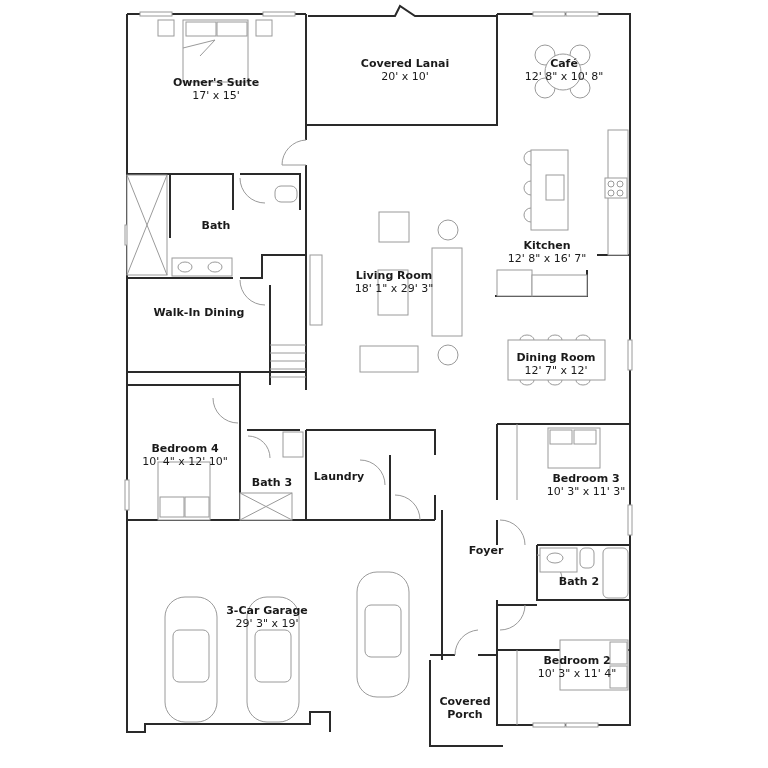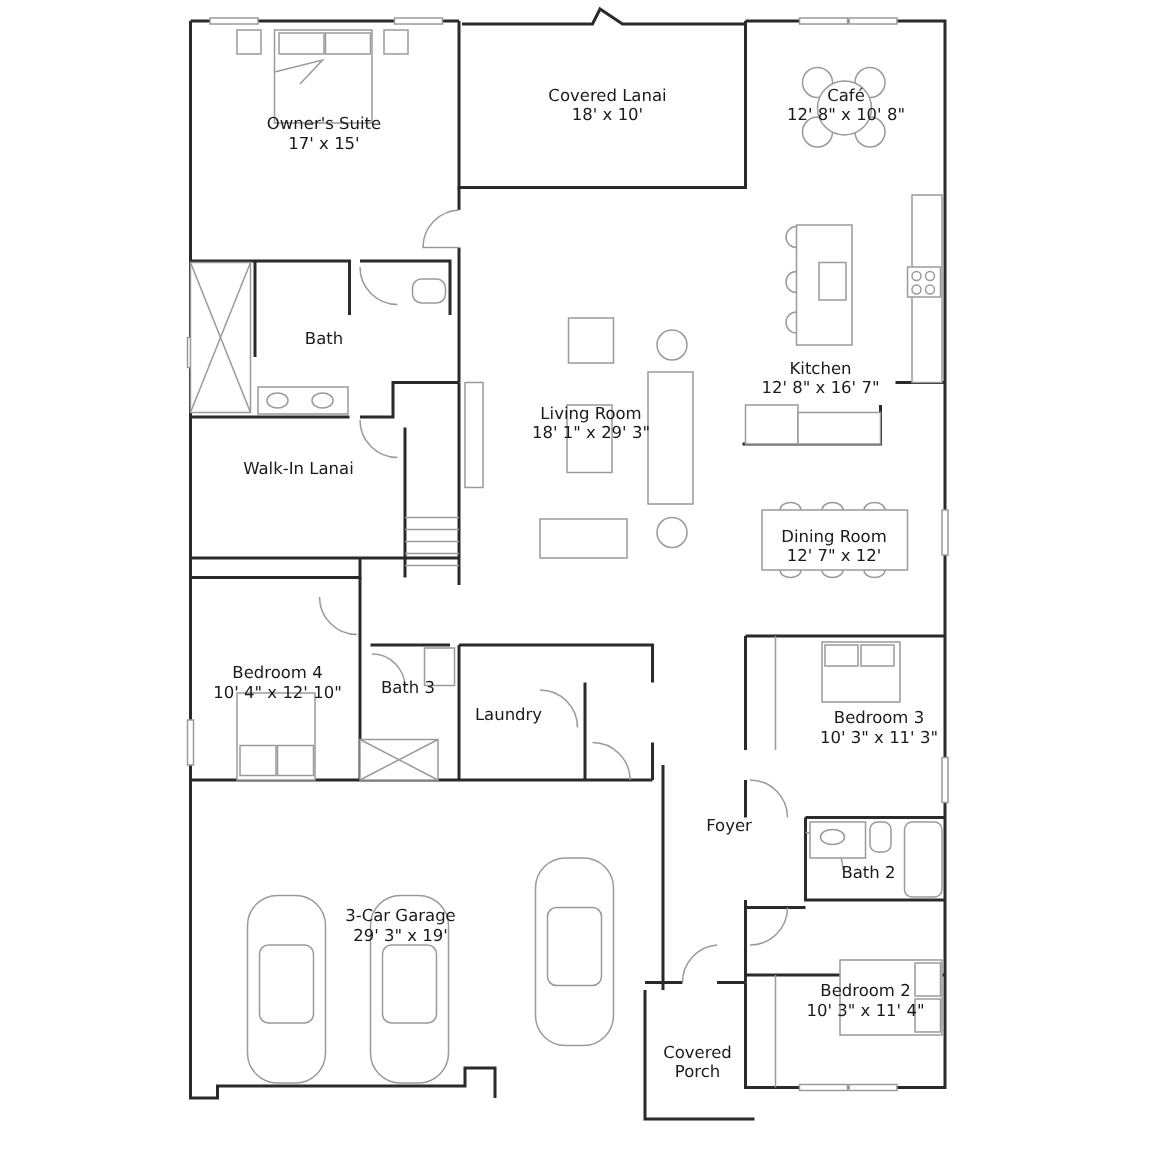--- a/index.html
+++ b/index.html
@@ -2,21 +2,21 @@
 <html><head>
 <meta charset="utf-8">
 <style>
   html, body { margin:0; padding:0; background:#ffffff; }
   body { width:768px; height:768px; position:relative; overflow:hidden; font-family:"DejaVu Sans", sans-serif; }
   #plan { position:absolute; left:0; top:0; width:768px; height:768px; }
   .wall { stroke:#2a2a2a; stroke-width:2; fill:none; }
   .thin { stroke:#9a9a9a; stroke-width:1; fill:none; }
   .fix { stroke:#9a9a9a; stroke-width:1; fill:#fff; }
   .lbl { position:absolute; text-align:center; color:#1a1a1a; font-size:11px; line-height:13px; transform:translateX(-50%); white-space:nowrap; }
-  .lbl .n { font-weight:normal; display:block; }
+  .lbl .n { font-weight:bold; display:block; }
   .lbl .d { display:block; }
 </style>
 </head>
 <body>
 
 <svg id="plan" viewBox="0 0 768 768" xmlns="http://www.w3.org/2000/svg">
 
   <g>
     <polyline class="wall" points="127,14 306,14"></polyline>
     <polyline class="wall" points="306,14 306,125 497,125 497,14"></polyline>
@@ -193,49 +193,49 @@
     <rect class="fix" x="365" y="605" width="36" height="52" rx="6"></rect>
   </g>
 </svg>
 
 <div class="lbl" style="left:216px;top:76px;">
     <span class="n">Owner's Suite</span>
     <span class="d">17' x 15'</span>
   </div>
 <div class="lbl" style="left:405px;top:57px;">
     <span class="n">Covered Lanai</span>
-    <span class="d">18' x 10'</span>
+    <span class="d">20' x 10'</span>
   </div>
 <div class="lbl" style="left:564px;top:57px;">
     <span class="n">Café</span>
     <span class="d">12' 8" x 10' 8"</span>
   </div>
 <div class="lbl" style="left:200px;top:219px;padding-left:32px;">
     <span class="n">Bath</span>
   </div>
 <div class="lbl" style="left:519px;top:239px;margin-left:28px;">
     <span class="n">Kitchen</span>
     <span class="d">12' 8" x 16' 7"</span>
   </div>
 <div class="lbl" style="left:394px;top:269px;">
     <span class="n">Living Room</span>
     <span class="d">18' 1" x 29' 3"</span>
   </div>
 <div class="lbl" style="left:199px;top:306px;">
-    <span class="n">Walk-In Lanai</span>
+    <span class="n">Walk-In Dining</span>
   </div>
 <div class="lbl" style="left:556px;top:351px;">
     <span class="n">Dining Room</span>
     <span class="d">12' 7" x 12'</span>
   </div>
 <div class="lbl" style="left:185px;top:442px;">
     <span class="n">Bedroom 4</span>
     <span class="d">10' 4" x 12' 10"</span>
   </div>
-<div class="lbl" style="left:272px;top:452px;text-align:right;">
+<div class="lbl" style="left:272px;top:476px;text-align:right;">
     <span class="n">Bath 3</span>
   </div>
 <div class="lbl" style="left:339px;top:470px;">
     <span class="n">Laundry</span>
   </div>
 <div class="lbl" style="left:574px;top:472px;margin-left:12px;">
     <span class="n">Bedroom 3</span>
     <span class="d">10' 3" x 11' 3"</span>
   </div>
 <div class="lbl" style="left:465px;top:544px;padding-left:42px;">

